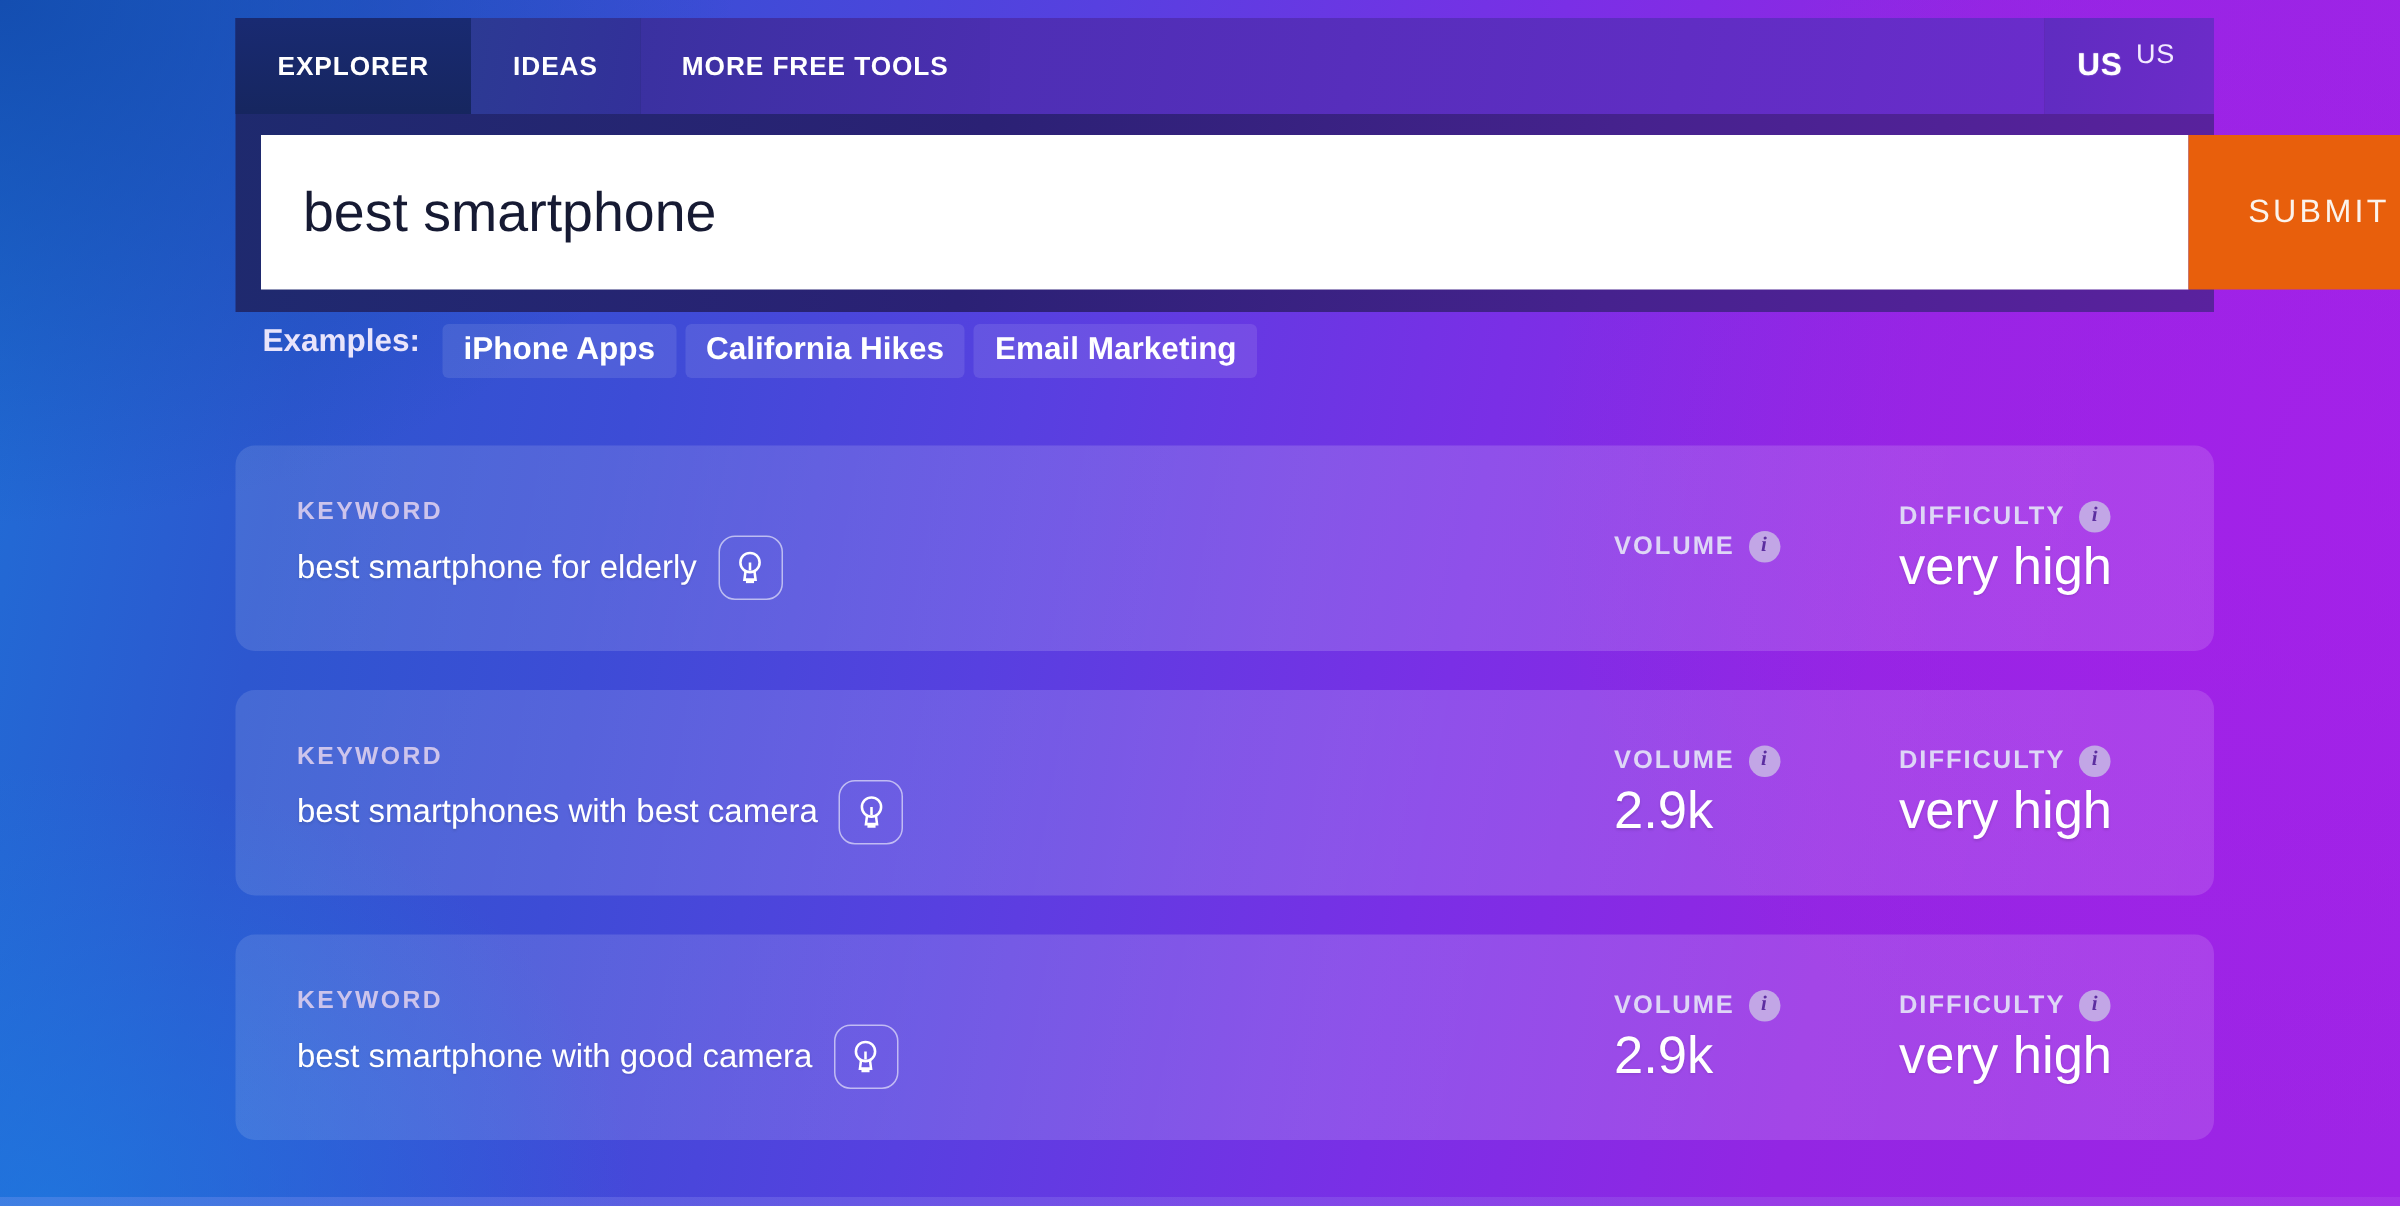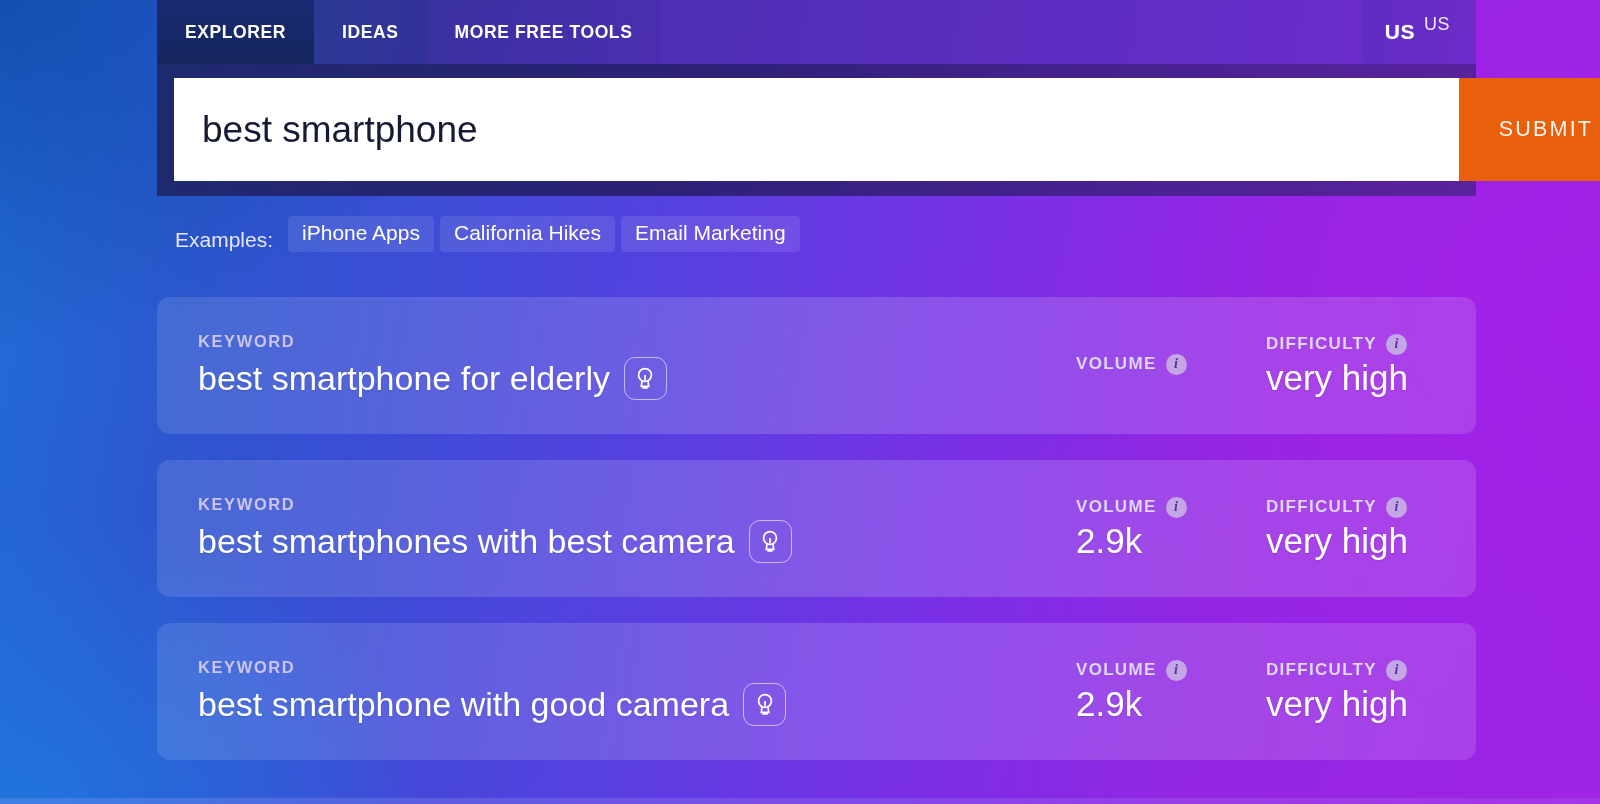--- a/index.html
+++ b/index.html
@@ -34,21 +34,21 @@
   .bg-tint-c{
     position:absolute; inset:0;
     background:radial-gradient(ellipse 560px 420px at 2% 100%, rgba(30,122,224,.75), rgba(30,122,224,0) 70%);
     pointer-events:none;
   }
 
   .page { position:relative; width:1600px; height:804px; }
 
   
   .header-panel{
-    position:absolute; left:157px; top:0; width:1319px; height:196px;
+    position:absolute; left:157px; top:12px; width:1319px; height:196px;
     background:linear-gradient(100deg,#1e2a6e 0%,#2b2175 38%,#46228e 70%,#5a229e 100%);
   }
   .navbar{
     position:absolute; left:0; top:0; height:64px; width:100%;
     display:flex; align-items:stretch;
   }
   .nav-tab{
     display:flex; align-items:center; justify-content:center;
     padding:0 28px;
     color:#ffffff;
@@ -98,21 +98,21 @@
     background:#e85f0c;
     border:none; outline:none; cursor:pointer;
     color:#fbf3ec; font-size:21.5px; letter-spacing:2.2px;
     font-family:"Liberation Sans", sans-serif;
     display:flex; align-items:center; justify-content:center;
   }
 
   
   .examples{
     position:absolute; left:175px; top:216px;
-    display:flex; align-items:flex-end; gap:6px;
+    display:flex; align-items:flex-start; gap:6px;font-weight:bold;
   }
   .examples-label{
     color:#e9e4fb; font-size:21px; margin-right:9px;
   }
   .example-chip{
     color:#ffffff; font-size:21px;
     padding:5px 14px 7px 14px;
     border-radius:4px;
     background:rgba(255,255,255,.10);
     cursor:pointer; white-space:nowrap;
@@ -131,21 +131,21 @@
     padding:0 0 0 41px;
     cursor:pointer;
   }
   .card-left{ flex:1; min-width:0; }
   .kw-label{
     color:#cdc4ec; font-size:16.5px; font-weight:bold;
     letter-spacing:1.6px; margin-bottom:6px;
   }
   .kw-row{ display:flex; align-items:center; gap:14px; }
   .kw-text{
-    color:#ffffff; font-size:34px; font-weight:normal; white-space:nowrap;
+    color:#ffffff; font-size:22px; font-weight:normal; white-space:nowrap;
     text-shadow:0 1px 2px rgba(0,0,0,.12);
   }
   .bulb-btn{
     width:43px; height:43px; flex:none;
     border:1.6px solid rgba(255,255,255,.58);
     border-radius:11px;
     display:flex; align-items:center; justify-content:center;
     cursor:pointer;
   }
   .bulb-btn svg{ display:block; }

